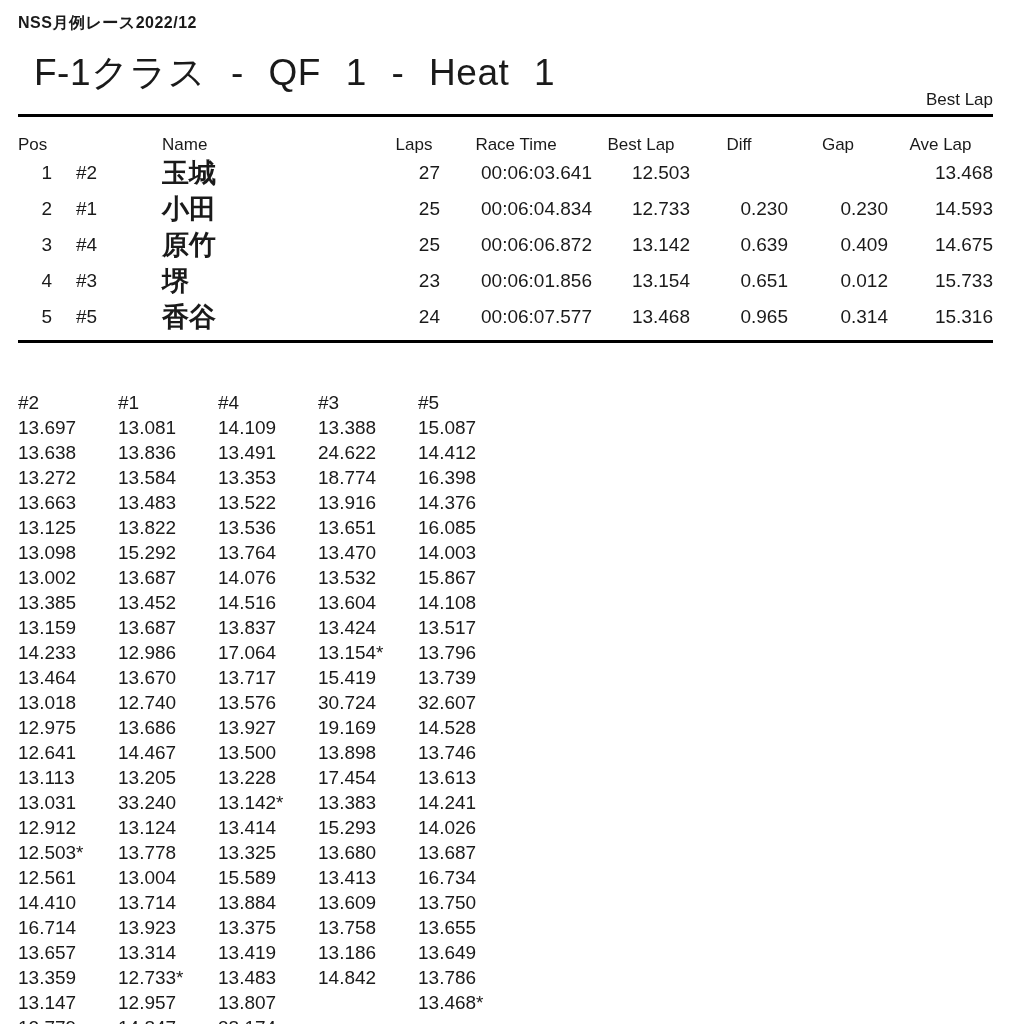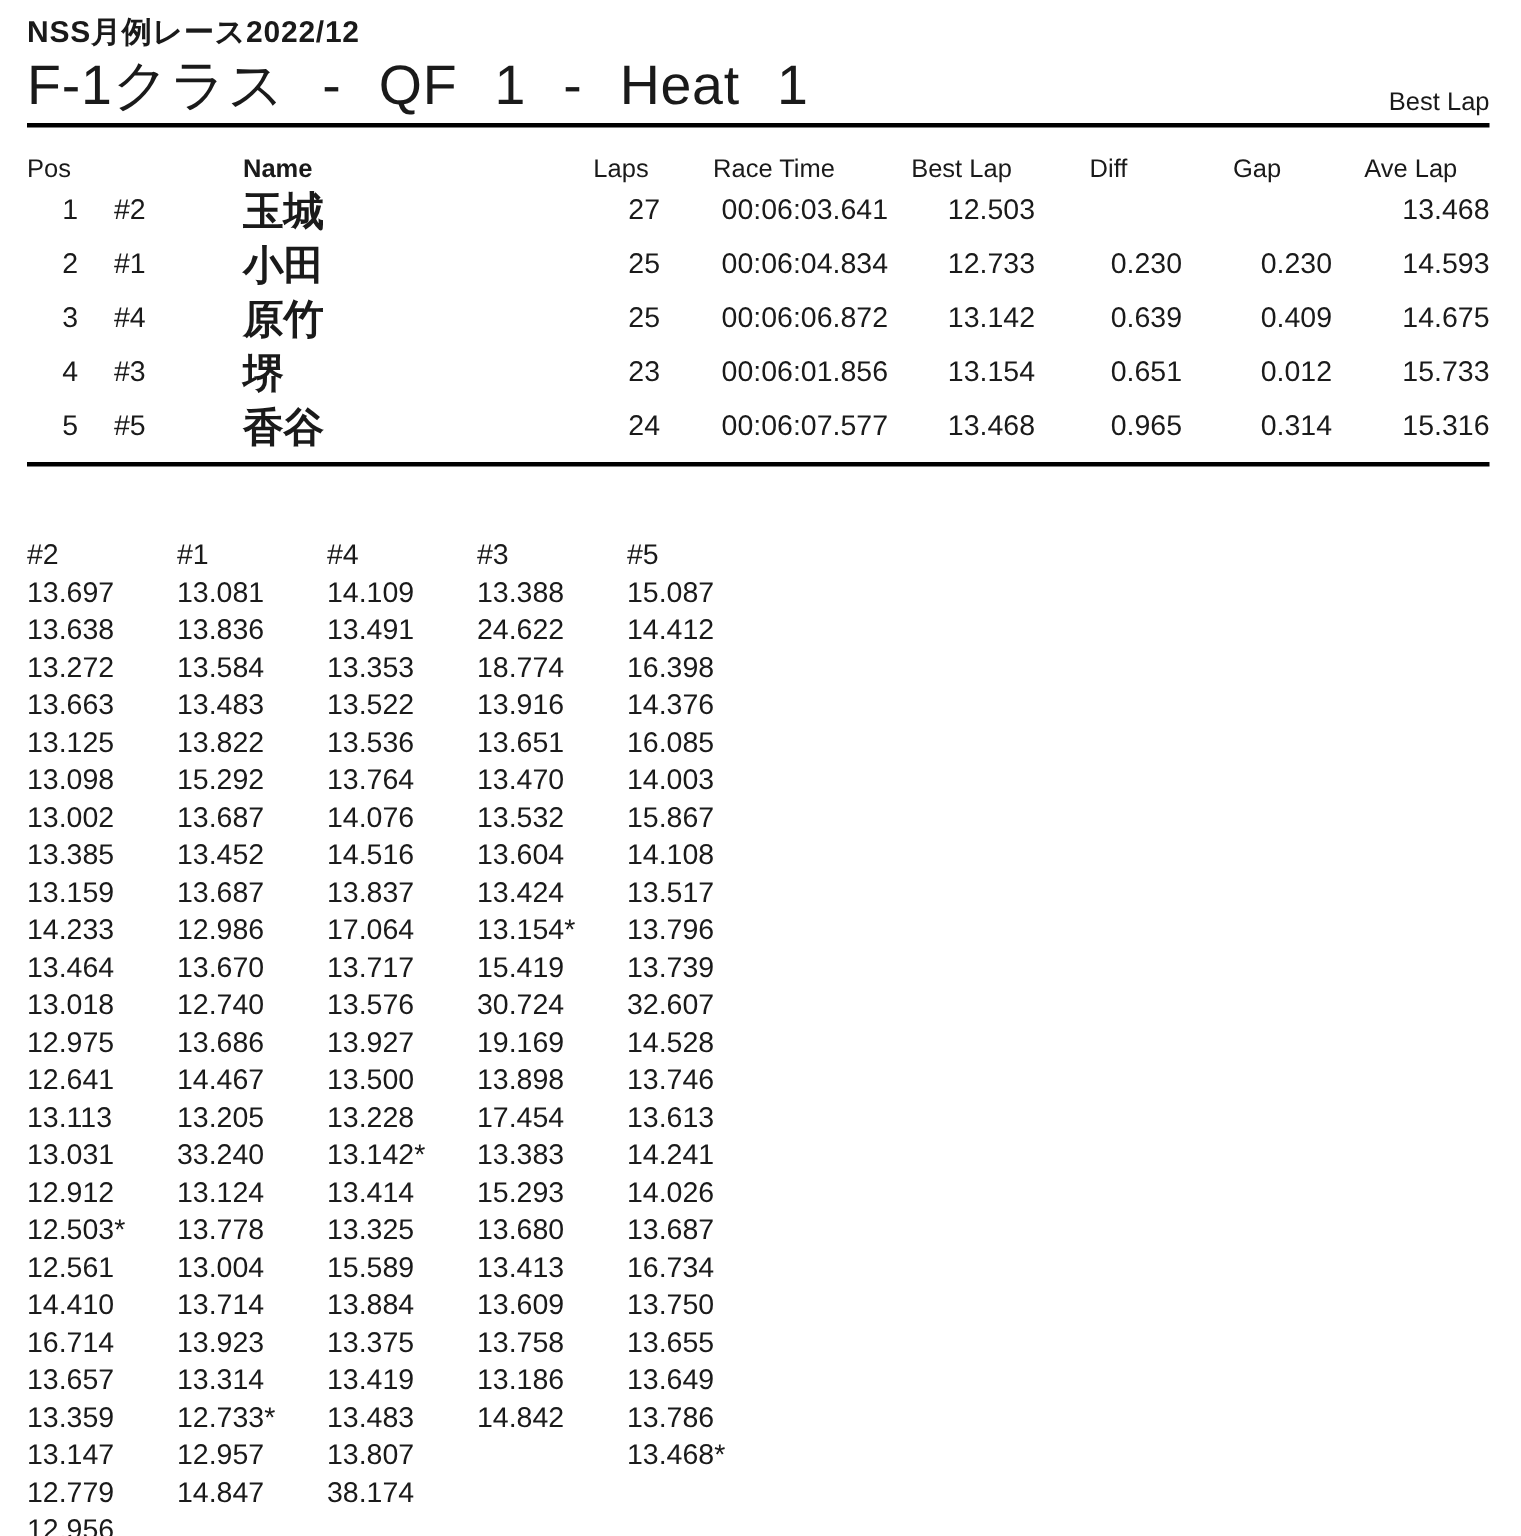--- a/index.html
+++ b/index.html
@@ -12,33 +12,33 @@
     width: 1014px;
     height: 1024px;
     background: #ffffff;
     color: #1a1a1a;
     font-family: "Liberation Sans", "DejaVu Sans", sans-serif;
     overflow: hidden;
     box-sizing: border-box;
     padding: 12px 21px 0 18px;
   }
   .meta-line {
-    font-size: 20px;
+    font-size: 16px;
     line-height: 21px;
     font-weight: 700;
     letter-spacing: 0.5px;
   }
   .titlebar {
     display: flex;
     justify-content: space-between;
     align-items: flex-end;
     margin-top: 2px;
   }
   .page-title {
-    margin: 0;
+    margin: 16px;
     font-size: 37px;
     line-height: 44px;
     font-weight: 400;
     word-spacing: 14px;
     letter-spacing: 0.5px;
     white-space: nowrap;
   }
   .corner-label {
     font-size: 17px;
     line-height: 20px;
@@ -139,21 +139,21 @@
         <col class="c-racetime">
         <col class="c-bestlap">
       <col class="c-diff">
         <col class="c-gap">
         <col class="c-avelap">
     </colgroup>
     <thead>
       <tr id="results-head">
           <th style="text-align: left;">Pos</th>
           <th class="al"></th>
-          <th class="al cell-name-h" style="padding-left: 30px; font-weight: 700; font-size: 17px;">Name</th>
+          <th class="al cell-name-h" style="padding-left: 30px; font-weight: 400; font-size: 17px;">Name</th>
           <th>Laps</th>
           <th>Race Time</th>
           <th>Best Lap</th>
           <th>Diff</th>
           <th>Gap</th>
           <th>Ave Lap</th>
         </tr>
     </thead>
     <tbody id="results-body">
         <tr>

